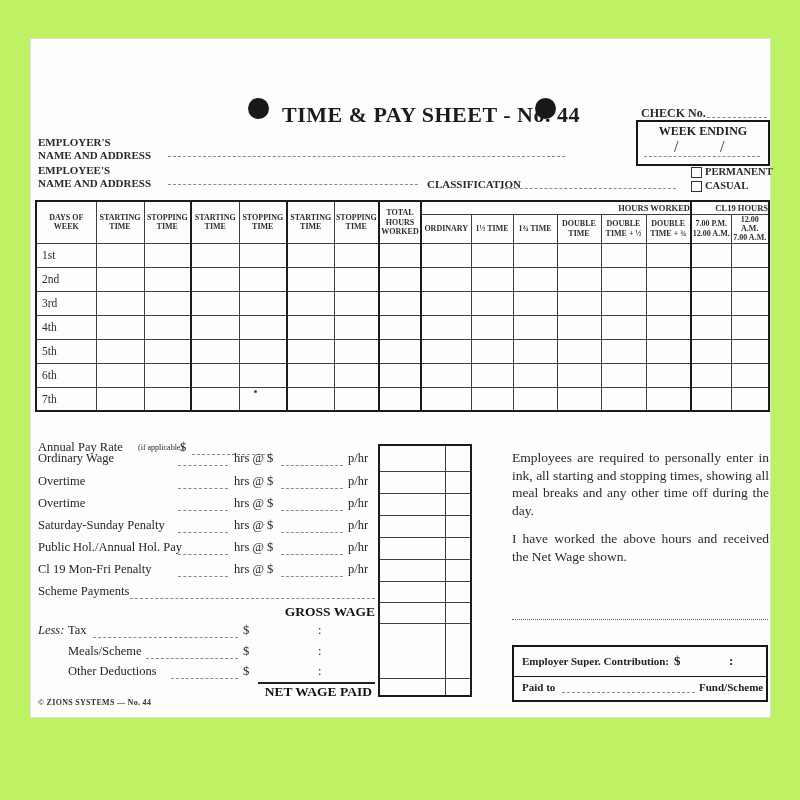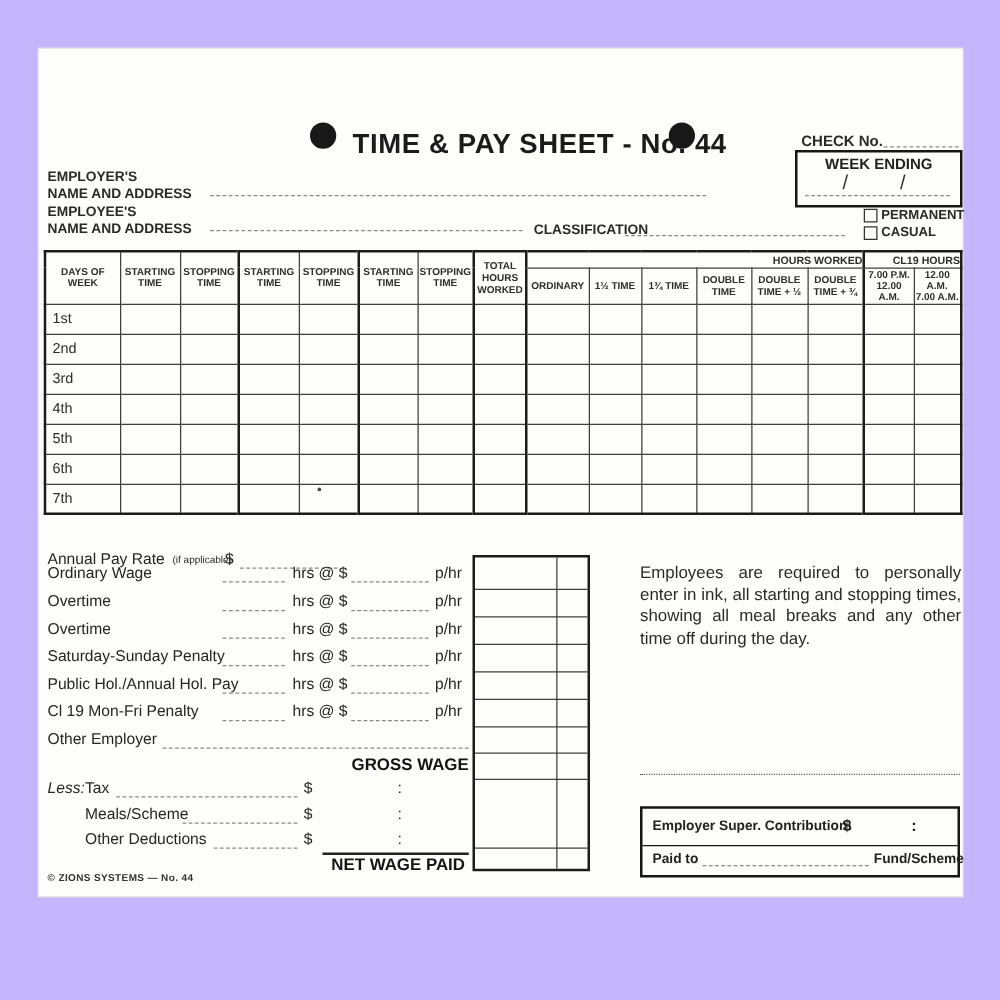--- a/index.html
+++ b/index.html
@@ -1,17 +1,17 @@
 <!DOCTYPE html>
 <html><head>
 <meta charset="utf-8">
 <style>
   html,body{margin:0;padding:0;background:#fff;}
-  #canvas{position:relative;width:800px;height:800px;background:#c4b5fd;
-          font-family:Liberation Sans, sans-serif;color:#222;overflow:hidden;}
+  #canvas{position:relative;width:800px;height:800px;background:#bef264;
+          font-family:Liberation Serif, serif;color:#222;overflow:hidden;}
   .paper{position:absolute;left:30px;top:38px;width:739px;height:678px;
          border:1px solid rgba(0,0,0,0.12);background:#fdfdfb;}
   .abs{position:absolute;}
   .punch{position:absolute;width:21px;height:21px;border-radius:50%;background:#181818;}
   .title{position:absolute;left:282px;top:102px;font-size:22px;font-weight:700;
          letter-spacing:.5px;color:#1b1b1b;white-space:nowrap;}
   .lbl{font-weight:700;color:#2a2a2a;}
   .sm{font-size:11px;line-height:13px;}
   .dash{border-bottom:1px dashed #8a8a8a;}
   .dot{border-bottom:1px dotted #666;}
@@ -334,21 +334,21 @@
     <span class="phr">p/hr</span>
   </div>
   <div class="wrow" style="top:562px;">
     <span class="wl0">Cl 19 Mon-Fri Penalty</span>
     <span class="b1 dash"></span>
     <span class="hrs">hrs @ $</span>
     <span class="b2 dash"></span>
     <span class="phr">p/hr</span>
   </div>
 
-  <div class="abs" style="left:38px;top:584px;font-size:12.5px;color:#262626;">Other Employer</div>
+  <div class="abs" style="left:38px;top:584px;font-size:12.5px;color:#262626;">Scheme Payments</div>
   <div class="abs dash" style="left:130px;top:586px;width:245px;height:12px;"></div>
   <div class="abs bigtxt" style="left:243px;top:604px;width:132px;text-align:right;">GROSS WAGE</div>
 
   <div class="drow" style="top:623px;">
     <span class="dl" style="left:0;font-style:italic;text-align:center;">Less:</span>
     <span class="dl" style="left:30px;">Tax</span>
     <span class="abs dash" style="left:55px;top:2px;width:145px;height:12px;"></span>
     <span class="dl" style="left:205px;">$</span>
     <span class="dl" style="left:280px;">:</span>
   </div>
@@ -375,20 +375,21 @@
       <div class="ar" style="height: 22px;"></div>
       <div class="ar" style="height: 22px;"></div>
       <div class="ar" style="height: 22px;"></div>
       <div class="ar" style="height: 21px;"></div>
       <div class="ar" style="height: 21px;"></div>
       <div class="ar" style="height: 55px;"></div>
       <div class="ar" style="height: 20px;"></div>
     </div>
 
   <div class="note" style="top:449px;">Employees are required to personally enter in ink, all starting and stopping times, showing all meal breaks and any other time off during the day.</div>
+  <div class="note" style="top:530px;">I have worked the above hours and received the Net Wage shown.</div>
 
   <div class="abs dot" style="left:512px;top:607px;width:256px;height:12px;"></div>
 
   <div class="superbox">
     <div class="row1">
       <span class="abs" style="left:8px;top:8px;font-size:11px;font-weight:700;color:#222;">Employer Super. Contribution:</span>
       <span class="abs" style="left:160px;top:6px;font-size:13px;font-weight:700;">$</span>
       <span class="abs" style="left:215px;top:6px;font-size:13px;font-weight:700;">:</span>
     </div>
     <span class="abs" style="left:8px;top:34px;font-size:11px;font-weight:700;color:#222;">Paid to</span>

